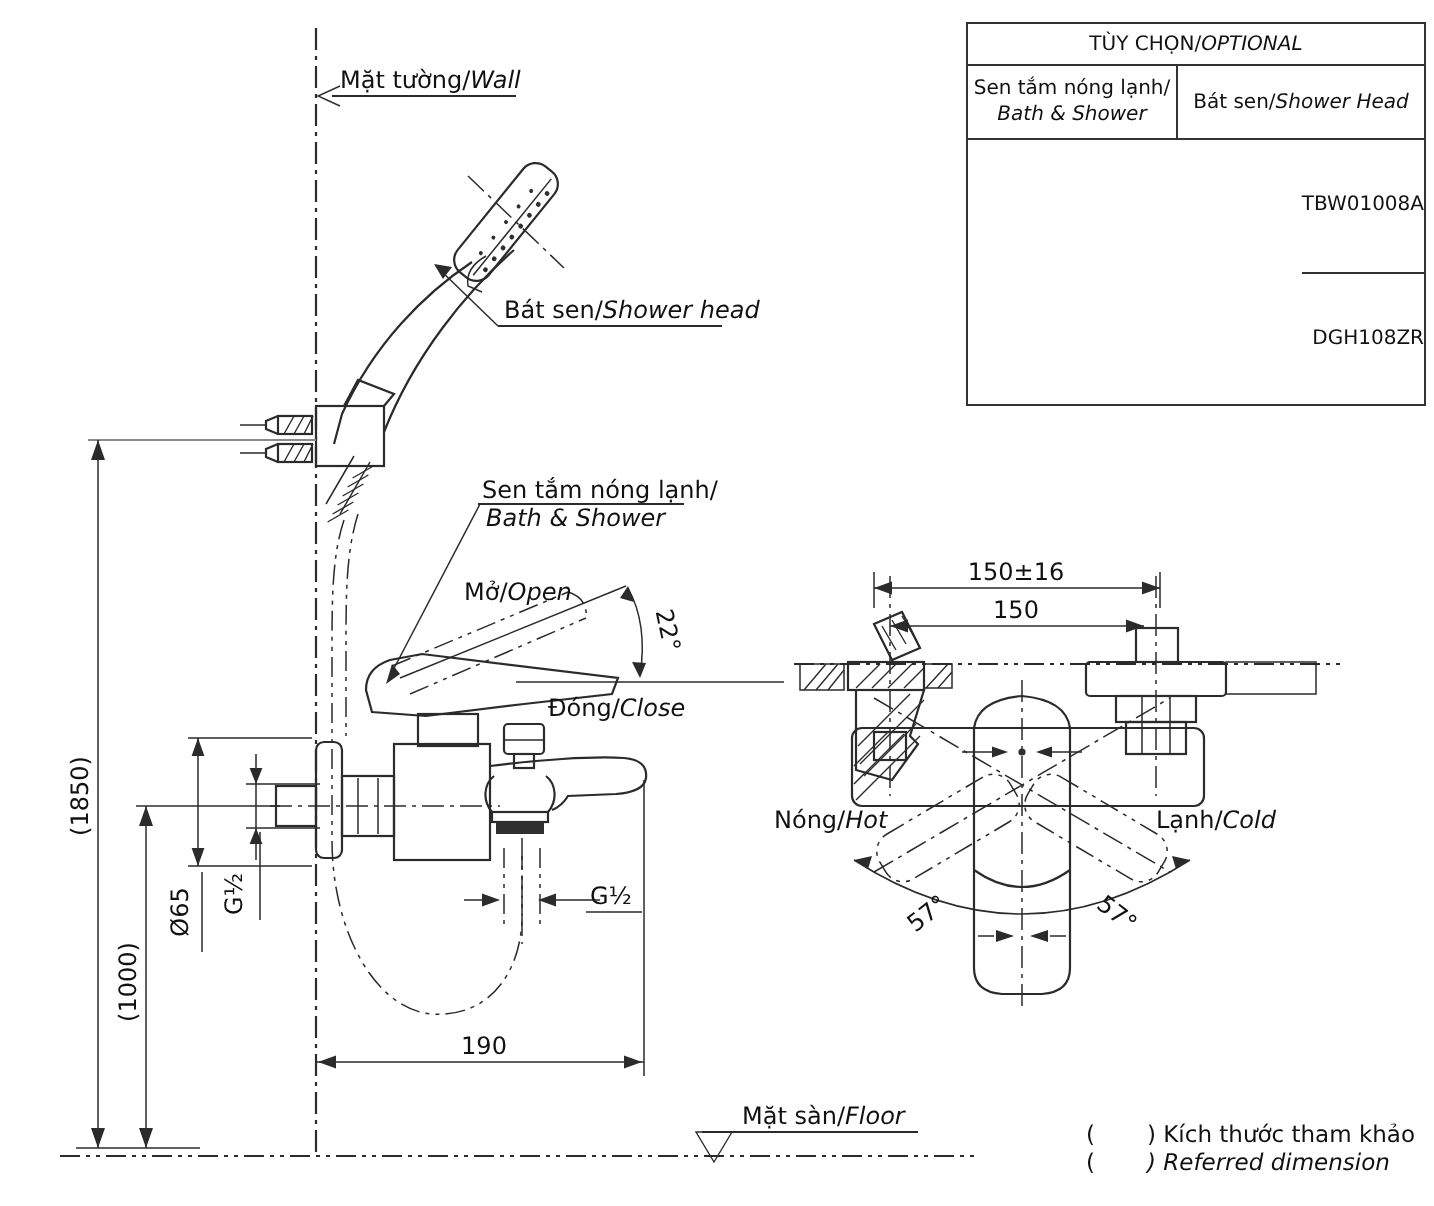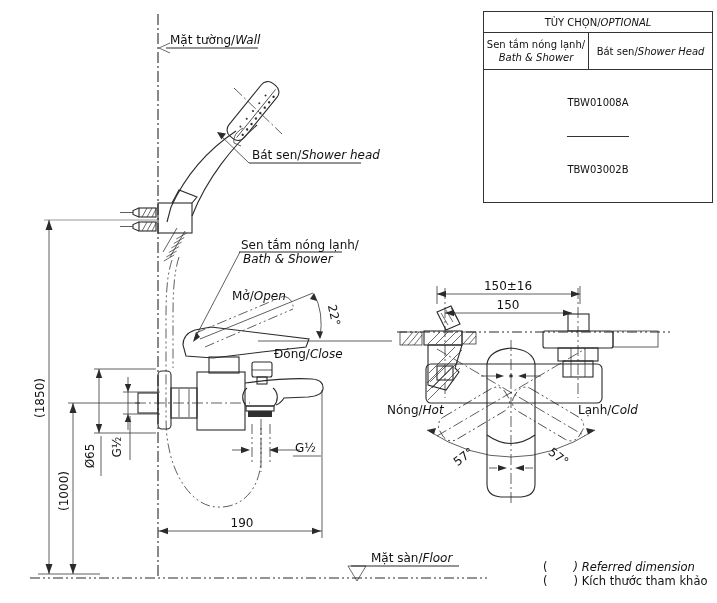--- a/index.html
+++ b/index.html
@@ -18,21 +18,21 @@
   .dk{fill:#2f2f2f;stroke:none;}
   
   #opt-table{position:absolute;left:483px;top:11px;width:230px;height:192px;
              border:1.4px solid #333;box-sizing:border-box;display:flex;flex-direction:column;
              font-size:10px;background:#fff;}
   #opt-table .t-title{height:20px;border-bottom:1px solid #333;display:flex;align-items:center;justify-content:center;}
   #opt-table .t-head{height:36px;border-bottom:1px solid #333;display:flex;}
   #opt-table .t-body{flex:1;display:flex;min-height:0;}
   .c1{width:104px;border-right:1px solid #333;display:flex;flex-direction:column;align-items:center;justify-content:center;text-align:center;line-height:13px;}
   .c2{flex:1;display:flex;align-items:center;justify-content:center;text-align:center;}
-  .t-body .c2{flex-direction:column;align-items:center;}
+  .t-body .c2{flex-direction:column;align-items:flex-end;}
   .t-row{flex:1;display:flex;align-items:center;justify-content:center;border-bottom:1px solid #333;}
   .t-row:last-child{border-bottom:none;}
   
   #footnote{position:absolute;left:543px;top:560px;font-size:11.5px;line-height:14px;white-space:nowrap;}
   #footnote .gap{display:inline-block;width:26px;}
 </style>
 </head>
 <body>
 
 <div id="stage">
@@ -293,28 +293,28 @@
     <div class="c2">
       <span><span>Bát sen/</span><span class="it">Shower Head</span></span>
     </div>
   </div>
   <div class="t-body">
     <div class="c2">
       <div class="t-row">
             <span>TBW01008A</span>
           </div>
       <div class="t-row">
-            <span>TBW03002B</span>
+            <span>DGH108ZR</span>
           </div>
     </div>
   </div>
 </div>
 
 <div id="footnote">
   <div>
+    <span>(</span><span class="gap"></span><span>) Kích thước tham khảo</span>
+  </div>
+  <div>
     <span>(</span><span class="gap"></span><span class="it">) Referred dimension</span>
   </div>
-  <div>
-    <span>(</span><span class="gap"></span><span>) Kích thước tham khảo</span>
-  </div>
 </div>
 
 </div>
 
 </body></html>

